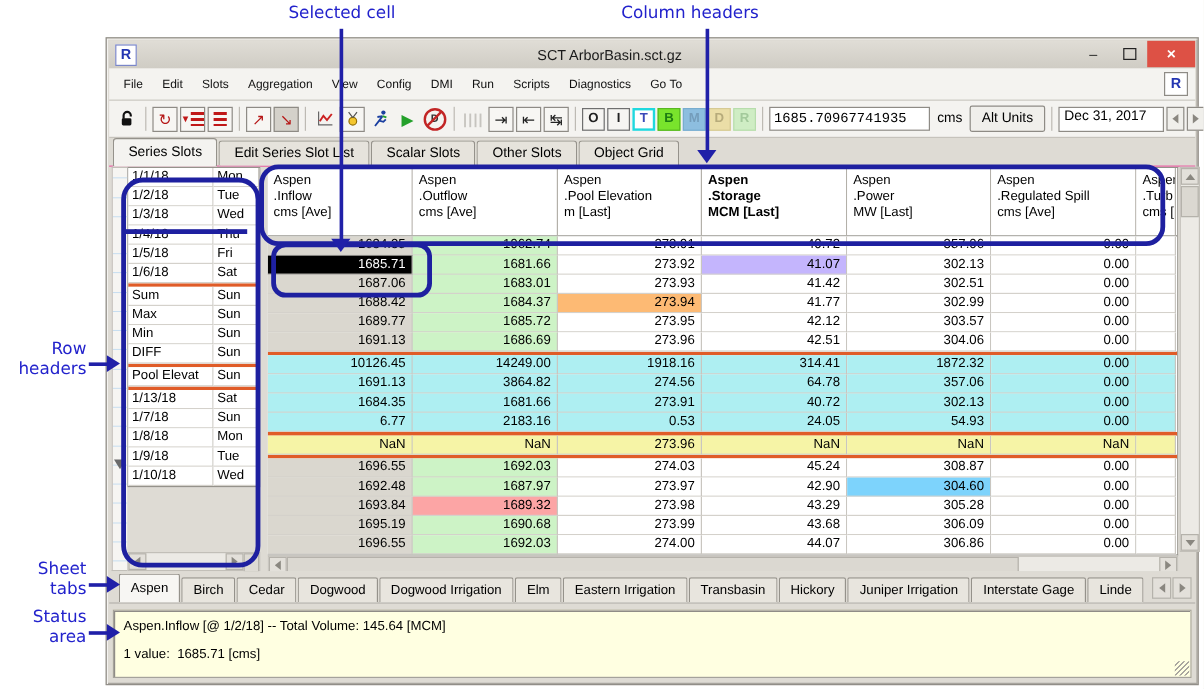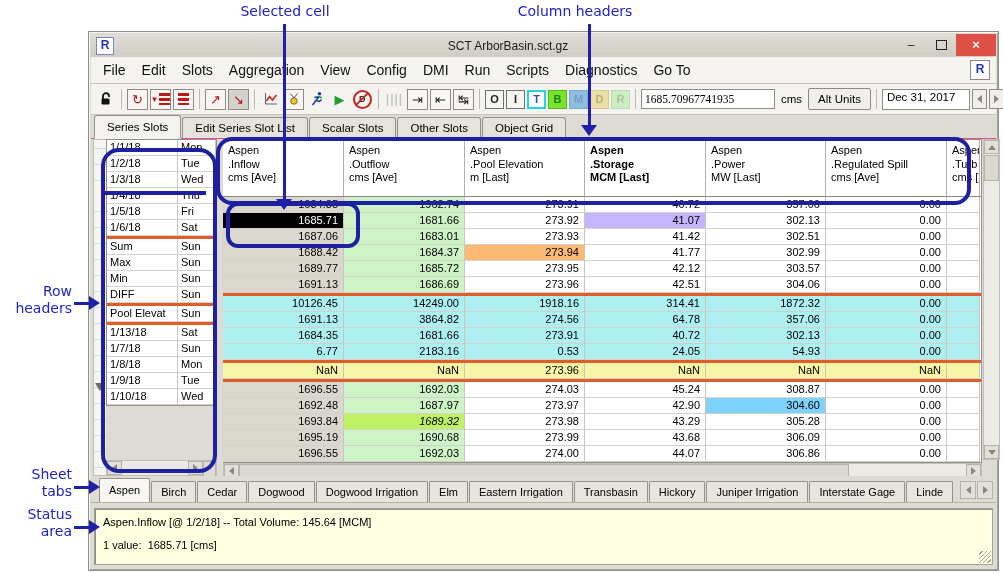--- a/index.html
+++ b/index.html
@@ -30,21 +30,21 @@
            font-weight:bold;font-size:12px;line-height:15px;text-align:center;margin-right:6px;flex:none;}
   .title{flex:1;text-align:center;font-size:12px;color:#1a1a1a;}
   .winbtns{display:flex;flex:none;height:22px;margin-top:-2px;}
   .winbtn{width:30px;height:22px;display:flex;align-items:center;justify-content:center;
           font-size:12px;color:#222;cursor:default;}
   .winbtn.max span{display:inline-block;width:9px;height:8px;border:1.5px solid #222;}
   .winbtn.close{width:40px;background:#dd5145;color:#fff;font-size:13px;font-weight:bold;}
 
   .menubar{height:26px;background:#f4f3f0;border-bottom:1px solid #c6c3bc;display:flex;
            align-items:center;padding:0 4px;flex:none;}
-  .mitem{padding:3px 8px;color:#111;font-size:14px;}
+  .mitem{padding:3px 8px;color:#111;font-size:10px;}
   .menu-spacer{flex:1;}
   .menu-logo{width:18px;height:18px;background:#fff;border:1px solid #8e8b85;color:#2436b2;
              font-weight:bold;font-size:12px;line-height:17px;text-align:center;margin-right:2px;}
 
   .toolbar{height:30px;background:#f4f3f0;border-bottom:1px solid #c6c3bc;display:flex;
            align-items:center;gap:2px;padding:0 4px;flex:none;}
   .tsep{width:1px;height:20px;background:#bdbab3;margin:0 3px;flex:none;}
   .tico{width:21px;height:21px;border:1px solid transparent;background:transparent;padding:0;margin:0;
         display:flex;align-items:center;justify-content:center;flex:none;font-family:inherit;}
   .tico.framed{border:1px solid #8e8b85;background:#f7f6f3;}
@@ -59,21 +59,21 @@
   .nod{width:15px;height:15px;border:2px solid #c22525;border-radius:50%;position:relative;
        display:inline-block;}
   .nod:after{content:'';position:absolute;left:-2px;top:6px;width:18px;height:2px;background:#c22525;
        transform:rotate(-45deg);}
   .nod i{font-style:normal;font-weight:bold;font-size:9px;line-height:15px;color:#333;
        position:absolute;left:4px;top:0;}
   .pipes{color:#9a978f;font-weight:bold;letter-spacing:1px;font-size:12px;}
   .tletter{width:19px;height:19px;border:1px solid #777;padding:0;font-family:inherit;font-size:11px;
            font-weight:bold;flex:none;}
   .tletter.dim{opacity:.8;}
-  .tinput{width:126px;height:18px;border:1px solid #8e8b85;font-family:Liberation Serif, serif;font-size:11.5px;
+  .tinput{width:126px;height:18px;border:1px solid #8e8b85;font-family:Liberation Mono, monospace;font-size:11.5px;
           padding:0 3px;flex:none;}
   .tlabel{padding:0 4px;font-size:11.5px;}
   .tbtn{height:22px;border:1px solid #8e8b85;background:#f0efeb;font-family:inherit;font-size:11.5px;
         padding:0 9px;flex:none;border-radius:2px;}
   .tdate{width:78px;height:18px;border:1px solid #8e8b85;background:#fff;font-size:11.5px;
          padding:1px 4px 0 4px;flex:none;}
   .spin{width:15px;height:20px;border:1px solid #8e8b85;background:#f0efeb;font-size:9px;padding:0;
         flex:none;color:#333;}
 
   
@@ -573,21 +573,21 @@
                 <span class="c v" style="background: rgb(218, 215, 207);">1692.48</span>
                 <span class="c v" style="background: rgb(205, 243, 198);">1687.97</span>
                 <span class="c v" style="background: rgb(255, 255, 255);">273.97</span>
                 <span class="c v" style="background: rgb(255, 255, 255);">42.90</span>
                 <span class="c v" style="background: #7dd3fc;">304.60</span>
                 <span class="c v" style="background: rgb(255, 255, 255);">0.00</span>
                 <span class="c v" style="background: rgb(255, 255, 255);"></span>
               </div>
               <div class="drow">
                 <span class="c v" style="background: rgb(218, 215, 207);">1693.84</span>
-                <span class="c v" style="background: #bef264; font-style: italic;">1689.32</span>
+                <span class="c v" style="background: #fca5a5;">1689.32</span>
                 <span class="c v" style="background: rgb(255, 255, 255);">273.98</span>
                 <span class="c v" style="background: rgb(255, 255, 255);">43.29</span>
                 <span class="c v" style="background: rgb(255, 255, 255);">305.28</span>
                 <span class="c v" style="background: rgb(255, 255, 255);">0.00</span>
                 <span class="c v" style="background: rgb(255, 255, 255);"></span>
               </div>
               <div class="drow">
                 <span class="c v" style="background: rgb(218, 215, 207);">1695.19</span>
                 <span class="c v" style="background: rgb(205, 243, 198);">1690.68</span>
                 <span class="c v" style="background: rgb(255, 255, 255);">273.99</span>

